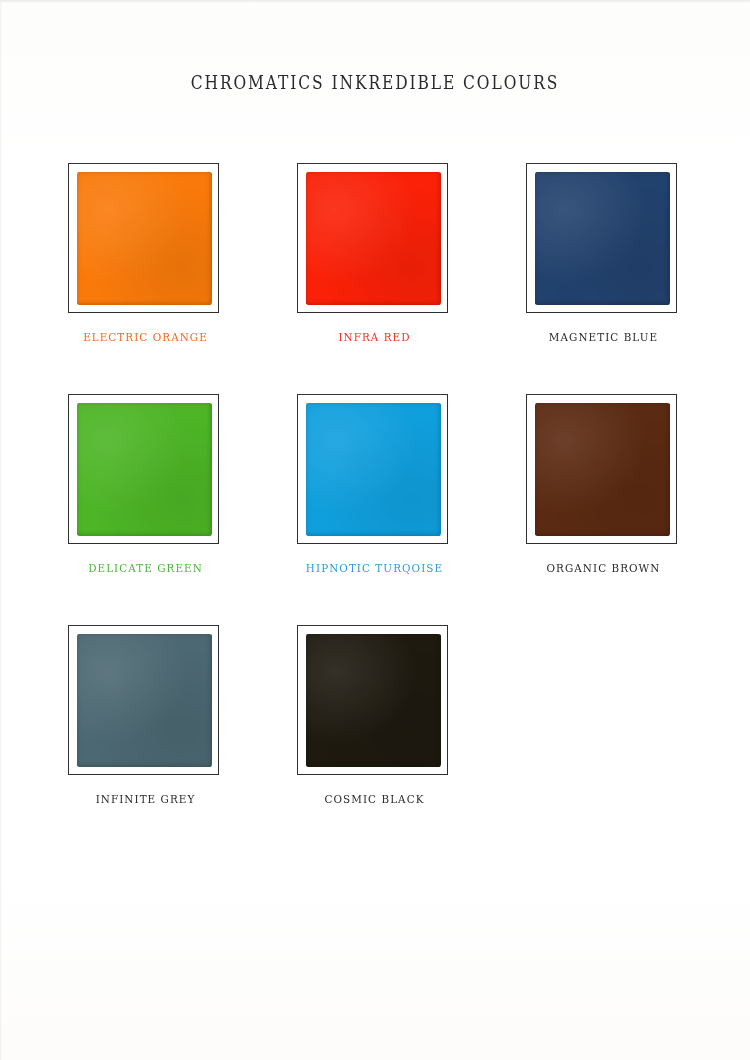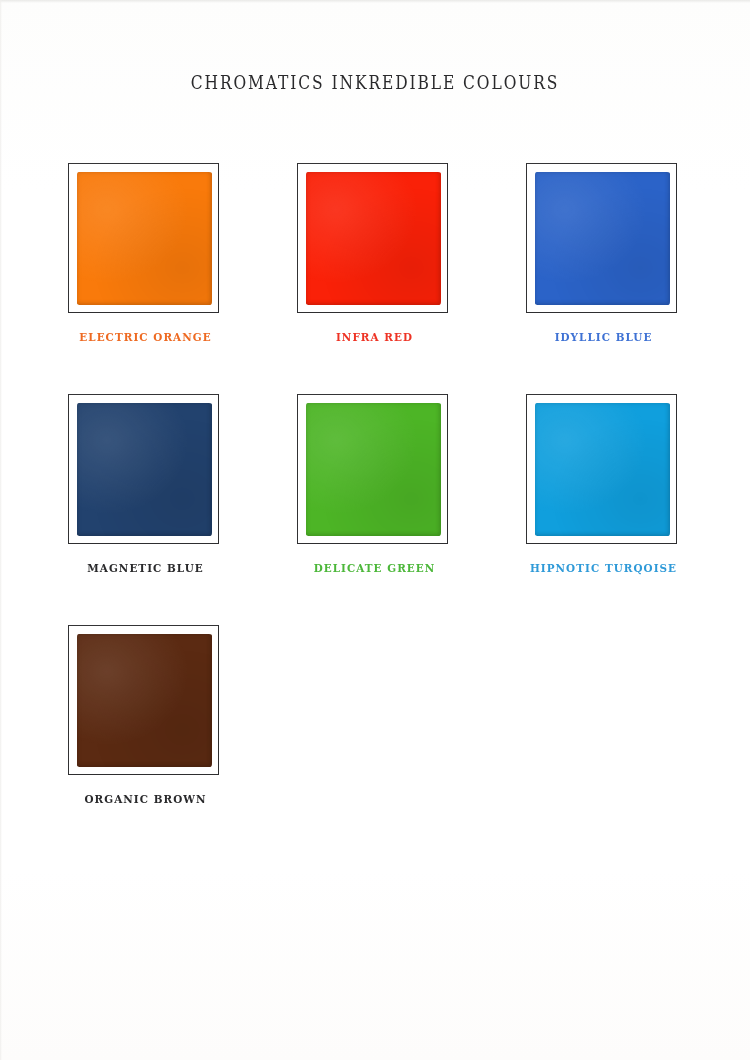--- a/index.html
+++ b/index.html
@@ -59,21 +59,20 @@
     left: 68px;
     width: 618px;
     display: grid;
     grid-template-columns: repeat(3, 155px);
     grid-column-gap: 74px;
     grid-row-gap: 52px;
   }
 
   .cell {
     width: 155px;
-    font-weight: bold;
   }
 
   
   .frame {
     position: relative;
     width: 151px;
     height: 150px;
     box-sizing: border-box;
     border: 1.3px solid #2e2e30;
     background: #ffffff;
@@ -154,26 +153,20 @@
 
   <div class="cell">
     <div class="frame" style="border-color: rgb(46, 46, 48);">
       <div class="wash" style="background-color: rgb(250, 33, 8);"></div>
     </div>
     <div class="swatch-label" style="color: rgb(238, 51, 36);">INFRA RED</div>
   </div>
 
 
 
-  <div class="cell">
-    <div class="frame" style="border-color: rgb(46, 46, 48);">
-      <div class="wash" style="background-color: rgb(43, 99, 200);"></div>
-    </div>
-    <div class="swatch-label" style="color: rgb(63, 114, 212);">IDYLLIC BLUE</div>
-  </div>
 
   <div class="cell">
     <div class="frame" style="border-color: rgb(46, 46, 48);">
       <div class="wash" style="background-color: rgb(34, 66, 110);"></div>
     </div>
     <div class="swatch-label" style="color: rgb(42, 42, 44);">MAGNETIC BLUE</div>
   </div>
 
   <div class="cell">
     <div class="frame" style="border-color: rgb(46, 46, 48);">
@@ -190,15 +183,27 @@
   </div>
 
 
   <div class="cell">
     <div class="frame" style="border-color: rgb(46, 46, 48);">
       <div class="wash" style="background-color: rgb(91, 42, 18);"></div>
     </div>
     <div class="swatch-label" style="color: rgb(42, 42, 44);">ORGANIC BROWN</div>
   </div>
 
-
+  <div class="cell">
+    <div class="frame" style="border-color: rgb(46, 46, 48);">
+      <div class="wash" style="background-color: rgb(76, 104, 114);"></div>
+    </div>
+    <div class="swatch-label" style="color: rgb(42, 42, 44);">INFINITE GREY</div>
+  </div>
+
+  <div class="cell">
+    <div class="frame" style="border-color: rgb(46, 46, 48);">
+      <div class="wash" style="background-color: rgb(31, 26, 16);"></div>
+    </div>
+    <div class="swatch-label" style="color: rgb(42, 42, 44);">COSMIC BLACK</div>
+  </div>
 
 </div>
 
 </body></html>

